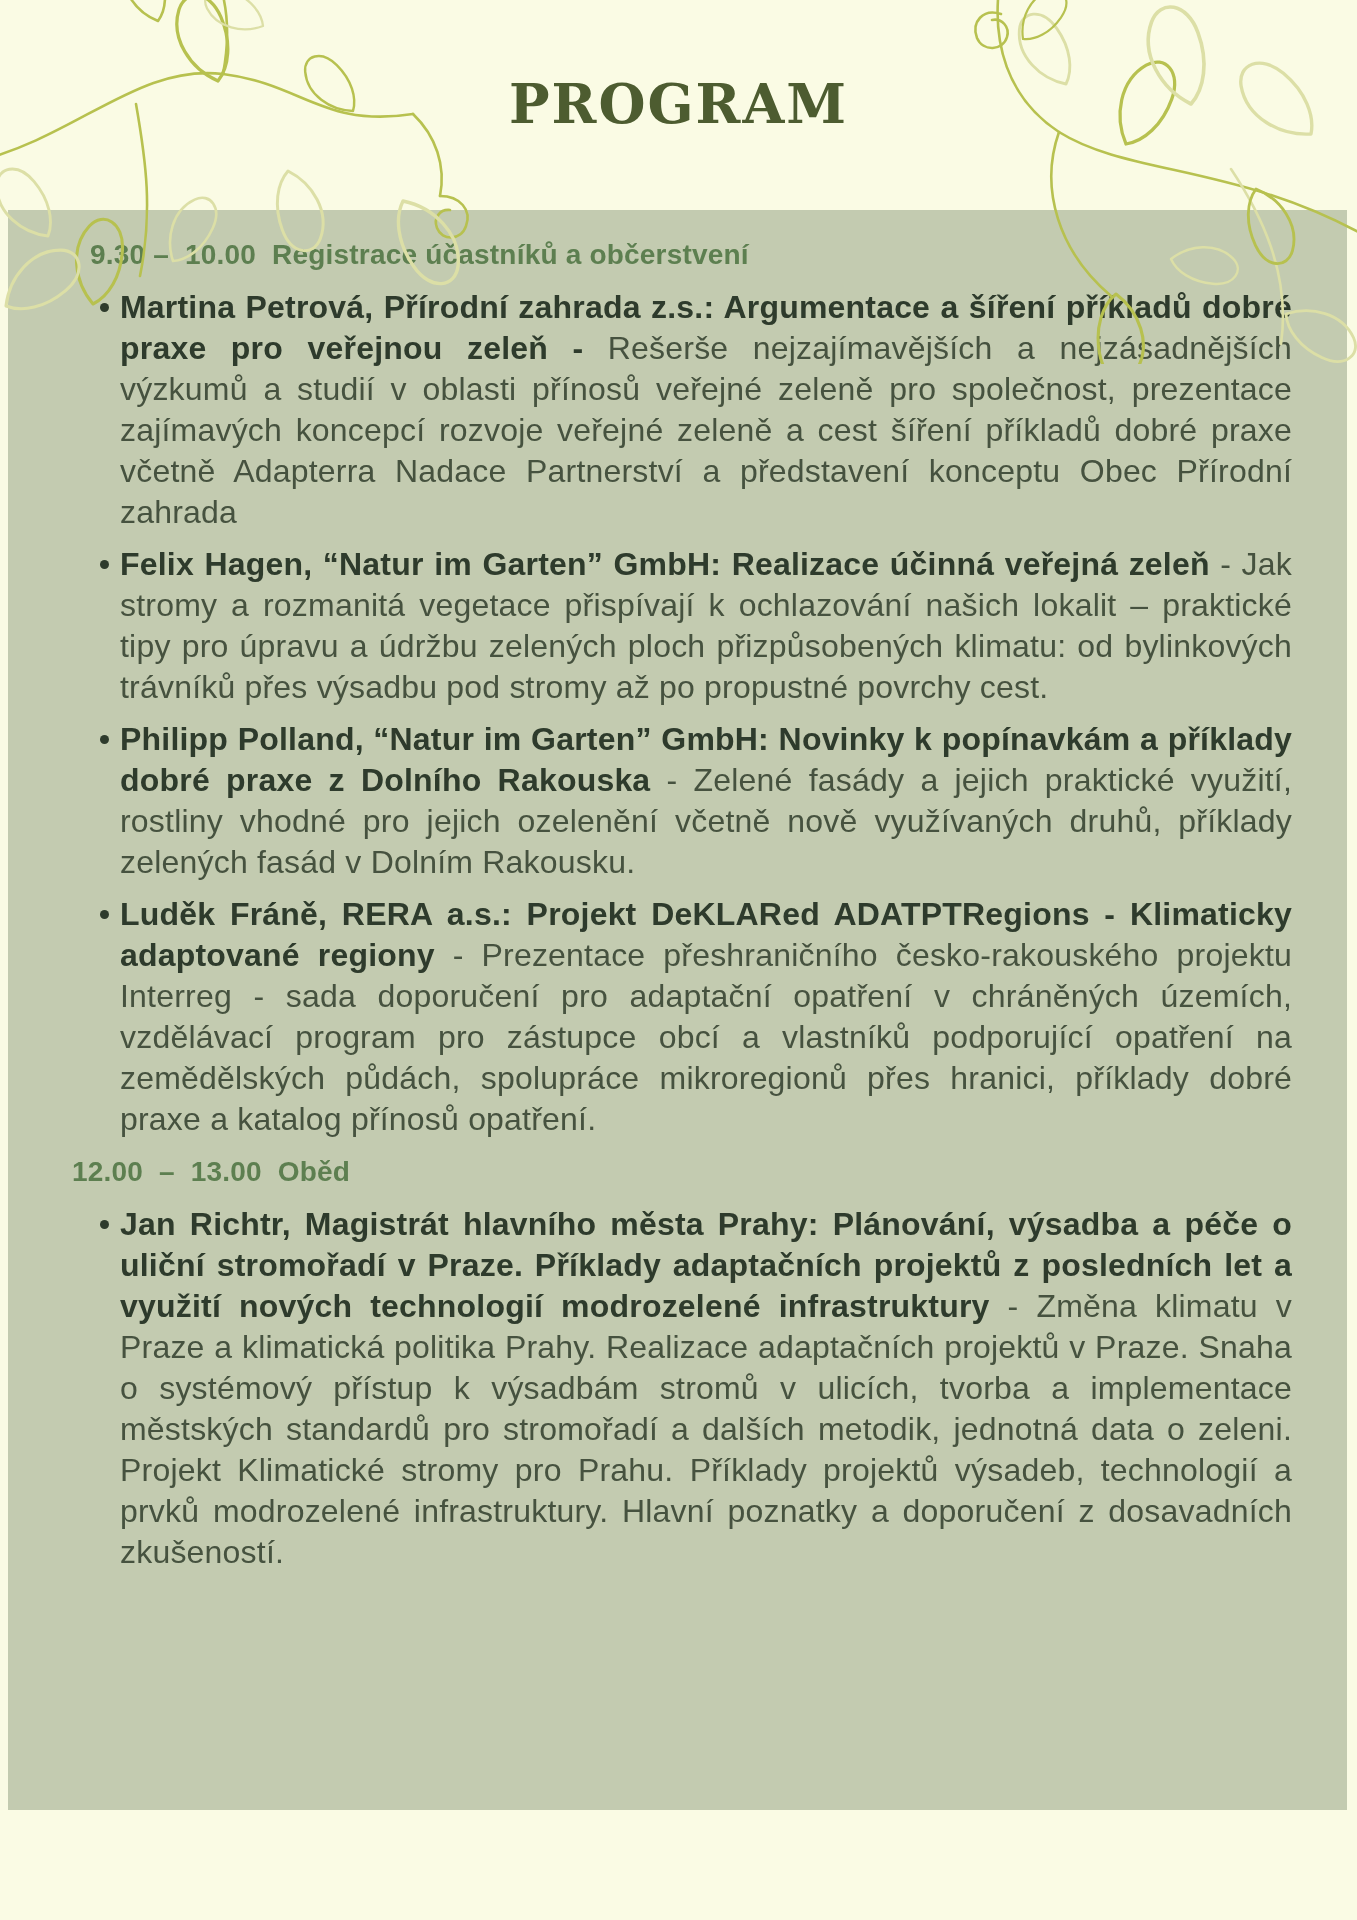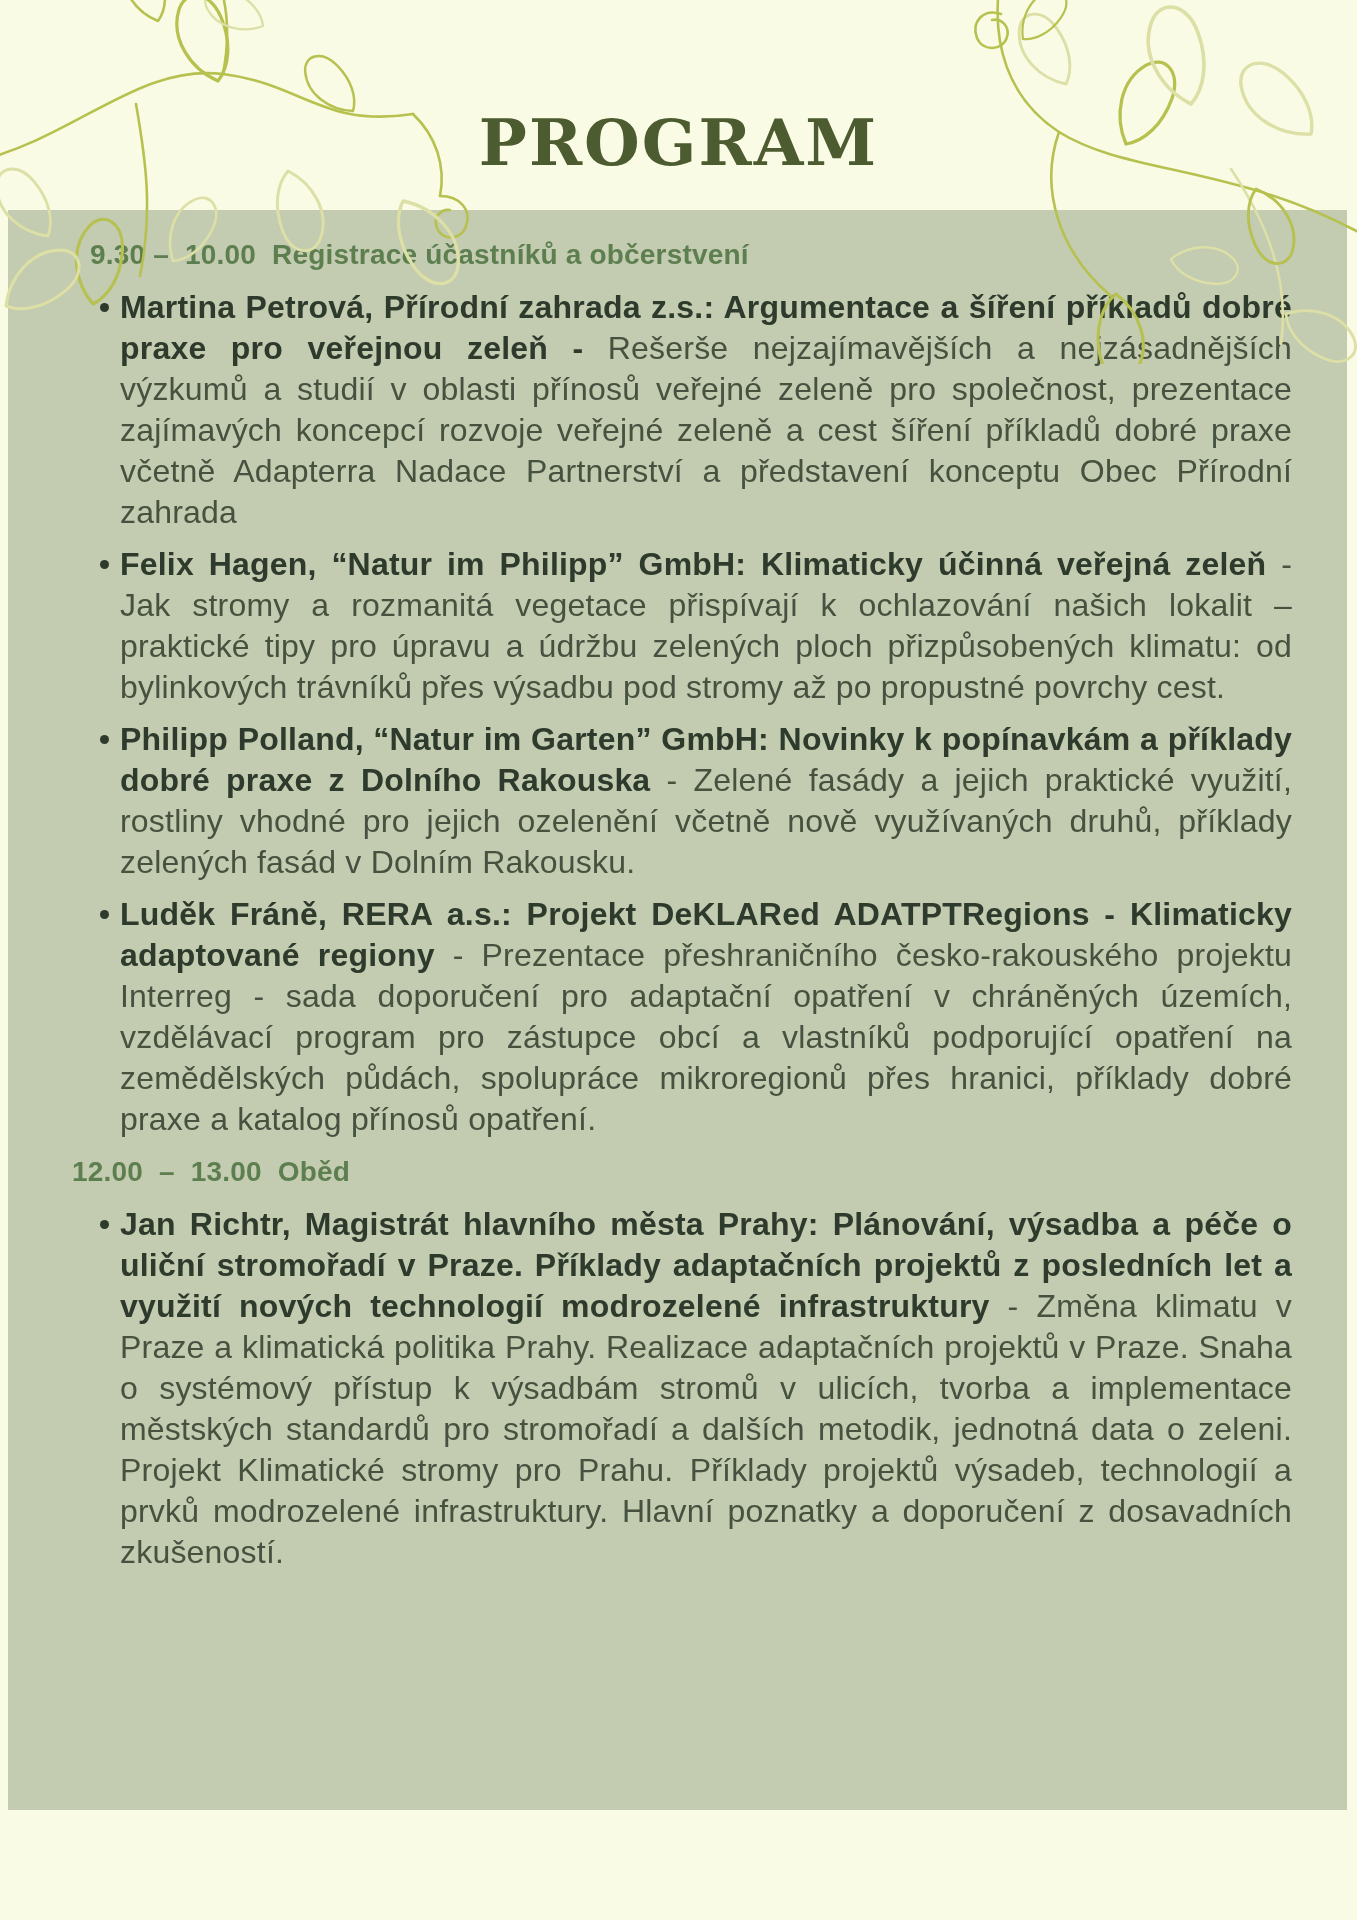--- a/index.html
+++ b/index.html
@@ -21,25 +21,25 @@
     overflow:hidden;
   }
   .vine{position:absolute;z-index:2;pointer-events:none;}
   .vine-left{left:-12px;top:-14px;}
   .vine-right{right:-14px;top:-16px;}
   .vine path{fill:none;stroke-width:2.6;stroke-linecap:round;stroke-linejoin:round;}
   .vine .olive{stroke:var(--vine-olive);}
   .vine .pale{stroke:var(--vine-pale);}
   .page-title{
     position:absolute;
-    top:105px;left:0;width:100%;
+    top:72px;left:0;width:100%;
     text-align:center;
     font-family:"DejaVu Serif",serif;
     font-weight:700;
-    font-size:64px;
+    font-size:54px;
     letter-spacing:2px;
     color:var(--title);
     z-index:3;
   }
   .panel{
     position:absolute;
     left:8px;top:210px;
     width:1339px;height:1600px;
     background:var(--panel-bg);
     z-index:1;
@@ -134,19 +134,19 @@
     <use href="#leaf" class="pale" transform="translate(500 275) rotate(100) scale(0.95)"></use>
   </g>
 </svg>
 
 <div class="page-title">PROGRAM</div>
 
 <div class="panel">
   <div class="schedule">
       <div class="time-heading first">9.30 –&nbsp; 10.00&nbsp; Registrace účastníků a občerstvení</div>
       <div class="bullet"><span class="bold">Martina Petrová, Přírodní zahrada z.s.: Argumentace a šíření příkladů dobré praxe pro veřejnou zeleň - </span><span>Rešerše nejzajímavějších a nejzásadnějších výzkumů a studií v oblasti přínosů veřejné zeleně pro společnost, prezentace zajímavých koncepcí rozvoje veřejné zeleně a cest šíření příkladů dobré praxe včetně Adapterra Nadace Partnerství a představení konceptu Obec Přírodní zahrada</span></div>
-      <div class="bullet"><span class="bold">Felix Hagen, “Natur im Philipp” GmbH: Klimaticky účinná veřejná zeleň</span><span> - Jak stromy a rozmanitá vegetace přispívají k ochlazování našich lokalit – praktické tipy pro úpravu a údržbu zelených ploch přizpůsobených klimatu: od bylinkových trávníků přes výsadbu pod stromy až po propustné povrchy cest.</span></div>
+      <div class="bullet"><span class="bold">Felix Hagen, “Natur im Garten” GmbH: Realizace účinná veřejná zeleň</span><span> - Jak stromy a rozmanitá vegetace přispívají k ochlazování našich lokalit – praktické tipy pro úpravu a údržbu zelených ploch přizpůsobených klimatu: od bylinkových trávníků přes výsadbu pod stromy až po propustné povrchy cest.</span></div>
       <div class="bullet"><span class="bold">Philipp Polland, “Natur im Garten” GmbH: Novinky k popínavkám a příklady dobré praxe z Dolního Rakouska</span><span> - Zelené fasády a jejich praktické využití, rostliny vhodné pro jejich ozelenění včetně nově využívaných druhů, příklady zelených fasád v Dolním Rakousku.</span></div>
       <div class="bullet"><span class="bold">Luděk Fráně, RERA a.s.: Projekt DeKLARed ADATPTRegions - Klimaticky adaptované regiony</span><span> - Prezentace přeshraničního česko-rakouského projektu Interreg - sada doporučení pro adaptační opatření v chráněných územích, vzdělávací program pro zástupce obcí a vlastníků podporující opatření na zemědělských půdách, spolupráce mikroregionů přes hranici, příklady dobré praxe a katalog přínosů opatření.</span></div>
       <div class="time-heading">12.00 &nbsp;–&nbsp; 13.00&nbsp; Oběd</div>
       <div class="bullet"><span class="bold">Jan Richtr, Magistrát hlavního města Prahy: Plánování, výsadba a péče o uliční stromořadí v Praze. Příklady adaptačních projektů z posledních let a využití nových technologií modrozelené infrastruktury</span><span> - Změna klimatu v Praze a klimatická politika Prahy. Realizace adaptačních projektů v Praze. Snaha o systémový přístup k výsadbám stromů v ulicích, tvorba a implementace městských standardů pro stromořadí a dalších metodik, jednotná data o zeleni. Projekt Klimatické stromy pro Prahu. Příklady projektů výsadeb, technologií a prvků modrozelené infrastruktury. Hlavní poznatky a doporučení z dosavadních zkušeností.</span></div>
     </div>
 </div>
 
 </body></html>

